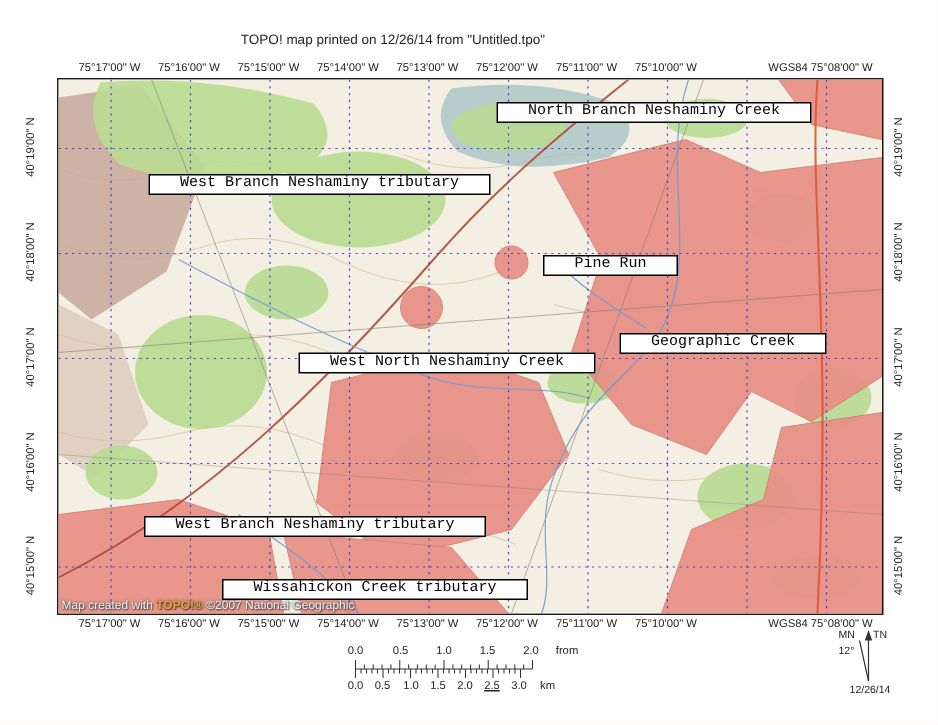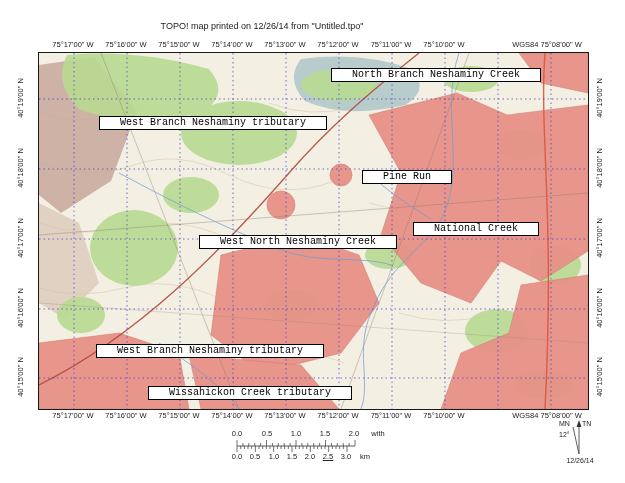--- a/index.html
+++ b/index.html
@@ -153,34 +153,37 @@
           <line x1="0" y1="186" x2="549" y2="186" stroke="#3a3ace" stroke-width="0.8" stroke-dasharray="1.5,3" opacity="0.9"></line>
           <line x1="0" y1="256" x2="549" y2="256" stroke="#3a3ace" stroke-width="0.8" stroke-dasharray="1.5,3" opacity="0.9"></line>
           <line x1="0" y1="325" x2="549" y2="325" stroke="#3a3ace" stroke-width="0.8" stroke-dasharray="1.5,3" opacity="0.9"></line>
         </g>
     </svg>
     <div id="map-labels">
         <div class="map-label" style="left: 292px; top: 15px;">North Branch Neshaminy Creek</div>
         <div class="map-label" style="left: 60px; top: 63px;">West Branch Neshaminy tributary</div>
         <div class="map-label" style="left: 323px; top: 100px; margin-top: 17px;">Pine Run</div>
         <div class="map-label" style="left: 160px; top: 182px;">West North Neshaminy Creek</div>
-        <div class="map-label" style="left: 374px; top: 169px;">National Creek</div>
+        <div class="map-label" style="left: 374px; top: 169px;">Geographic Creek</div>
         <div class="map-label" style="left: 57px; top: 291px;">West Branch Neshaminy tributary</div>
         <div class="map-label" style="left: 109px; top: 333px;">Wissahickon Creek tributary</div>
       </div>
+    <div id="attribution">
+      <span>Map created with </span><span class="brand">TOPO!®</span><span> ©2007 National Geographic</span>
+    </div>
   </div>
 
   <div id="scalebar">
     <div id="miles-row">
         <span class="scale-num" style="left: 9px; top: 0px;">0.0</span>
         <span class="scale-num" style="left: 39px; top: 0px;">0.5</span>
         <span class="scale-num" style="left: 68px; top: 0px;">1.0</span>
         <span class="scale-num" style="left: 97px; top: 0px;">1.5</span>
         <span class="scale-num" style="left: 126px; top: 0px;">2.0</span>
-        <span class="scale-num" style="left: 150px; top: 0px;">with</span>
+        <span class="scale-num" style="left: 150px; top: 0px;">from</span>
       </div>
     <svg id="scale-svg" width="175" height="16" viewBox="0 0 175 16">
         <line x1="9" y1="8" x2="127" y2="8" stroke="#333" stroke-width="0.8"></line>
         <line x1="9" y1="8" x2="9" y2="2" stroke="#333" stroke-width="0.7"></line>
         <line x1="14.9" y1="8" x2="14.9" y2="5" stroke="#333" stroke-width="0.7"></line>
         <line x1="20.8" y1="8" x2="20.8" y2="5" stroke="#333" stroke-width="0.7"></line>
         <line x1="26.700000000000003" y1="8" x2="26.700000000000003" y2="5" stroke="#333" stroke-width="0.7"></line>
         <line x1="32.6" y1="8" x2="32.6" y2="5" stroke="#333" stroke-width="0.7"></line>
         <line x1="38.5" y1="8" x2="38.5" y2="2" stroke="#333" stroke-width="0.7"></line>
         <line x1="44.400000000000006" y1="8" x2="44.400000000000006" y2="5" stroke="#333" stroke-width="0.7"></line>

